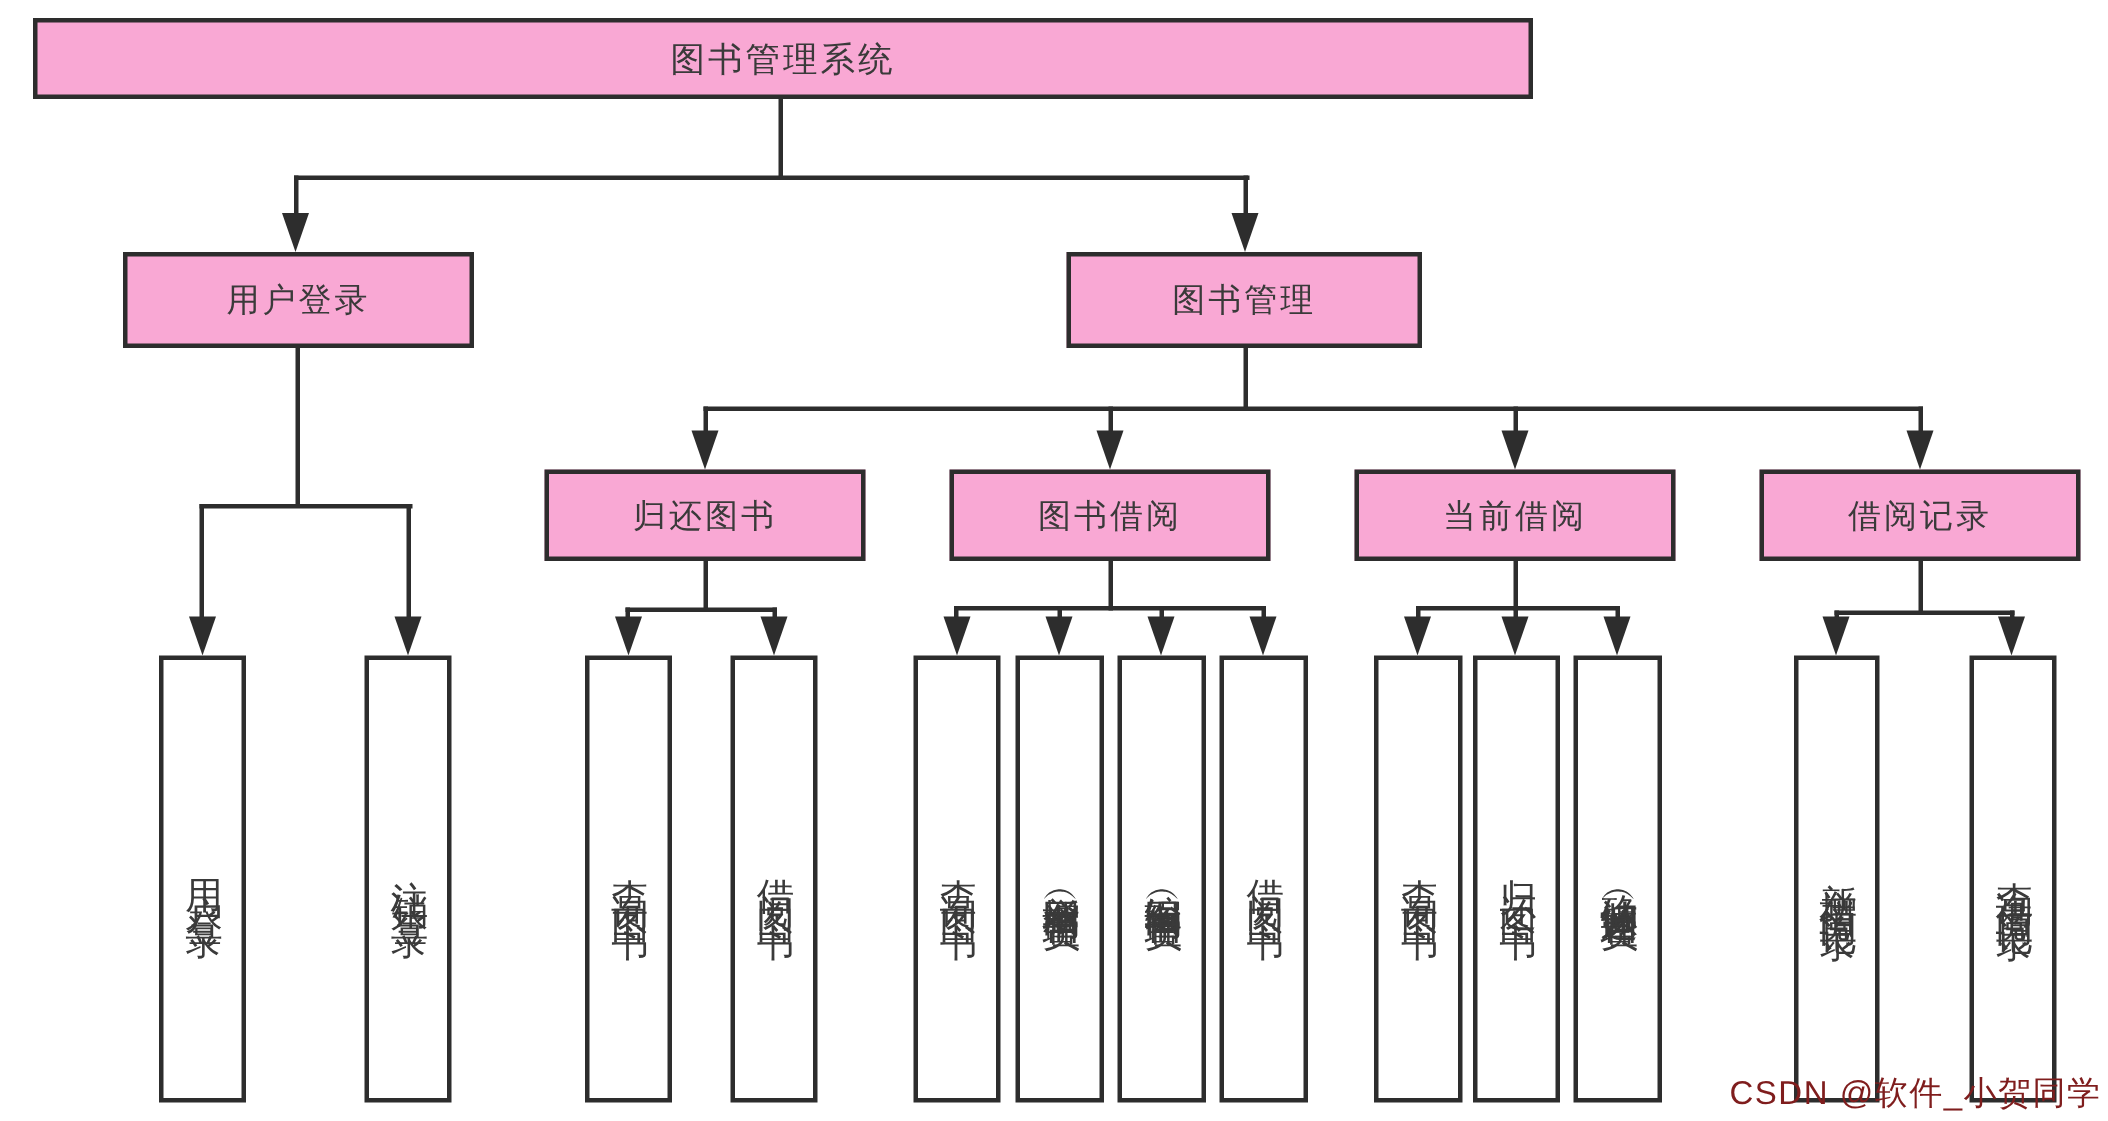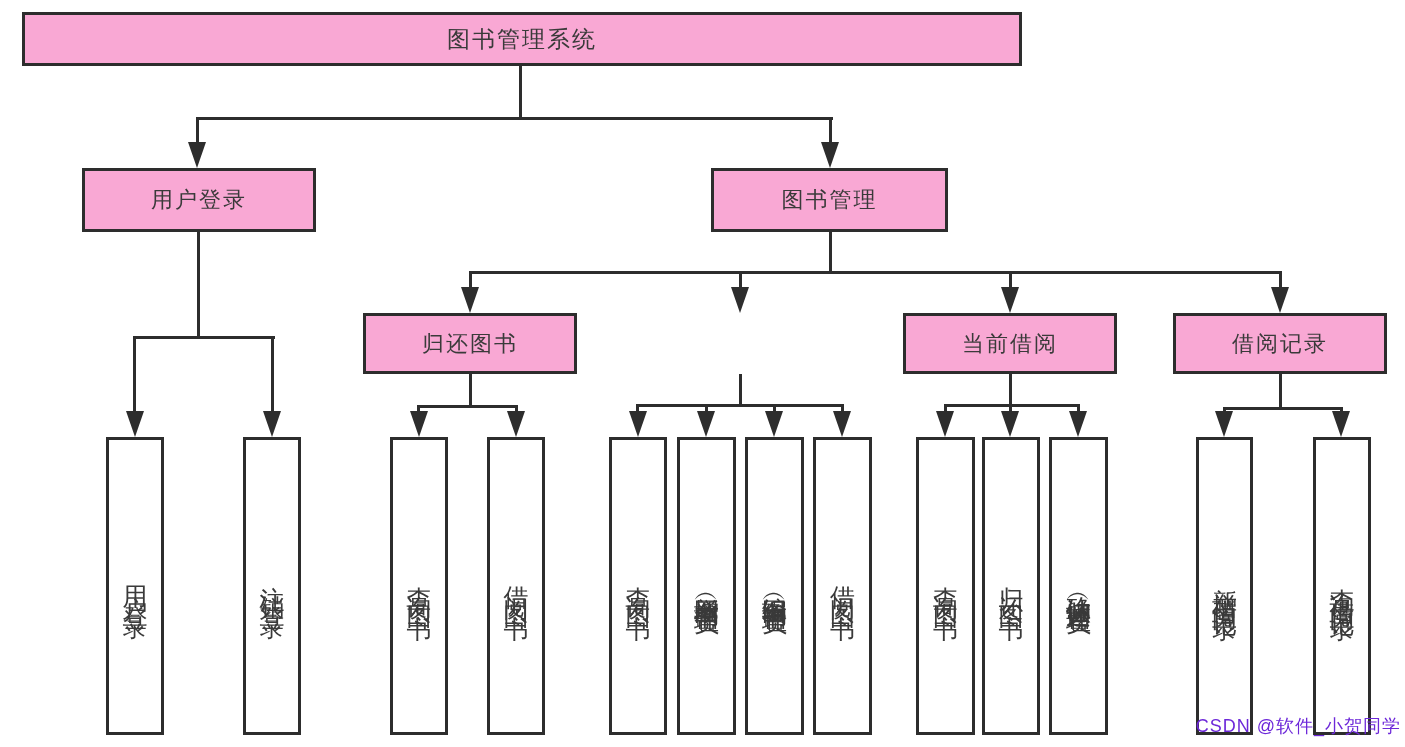--- a/index.html
+++ b/index.html
@@ -58,22 +58,22 @@
     position: absolute;
     width: 0; height: 0;
     border-left: 9px solid transparent;
     border-right: 9px solid transparent;
     border-top: 26px solid #2d2d2d;
   }
   .watermark {
     position: absolute;
     right: 4px;
     top: 714px;
-    font-size: 18px;
-    color: #6d28d9;
+    font-size: 22px;
+    color: #7f1d1d;
     letter-spacing: 1px;
     white-space: nowrap;
   }
 </style>
 </head>
 <body>
 
 <div class="stage">
 
   <div class="box root" style="left:22px; top:12px; width:1000px; height:54px;">
@@ -108,20 +108,23 @@
   <div class="vline" style="left:739px;  top:271px; height:20px;"></div>
   <div class="arrow" style="left:731px;  top:287px;"></div>
   <div class="vline" style="left:1009px; top:271px; height:20px;"></div>
   <div class="arrow" style="left:1001px; top:287px;"></div>
   <div class="vline" style="left:1279px; top:271px; height:20px;"></div>
   <div class="arrow" style="left:1271px; top:287px;"></div>
 
   <div class="box" style="left:363px; top:313px; width:214px; height:61px;">
     <span>归还图书</span>
   </div>
+  <div class="box" style="left:633px; top:313px; width:214px; height:61px;">
+    <span>图书借阅</span>
+  </div>
   <div class="box" style="left:1173px; top:313px; width:214px; height:61px;">
     <span>借阅记录</span>
   </div>
   <div class="box" style="left:903px; top:313px; width:214px; height:61px;">
     <span>当前借阅</span>
   </div>
 
   <div class="vline" style="left:469px; top:374px; height:34px;"></div>
   <div class="hline" style="left:417px; top:405px; width:101px;"></div>
   <div class="vline" style="left:417px; top:405px; height:10px;"></div>

